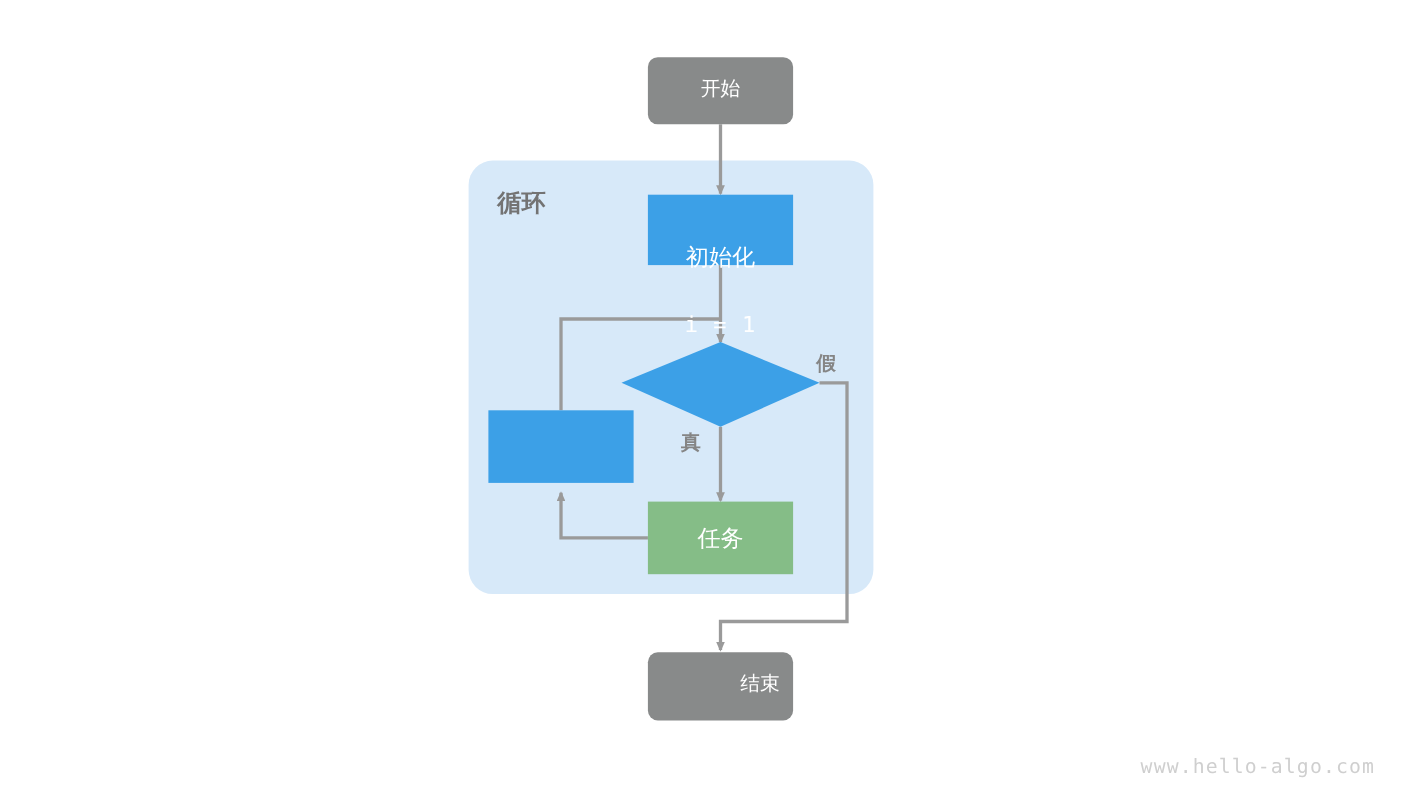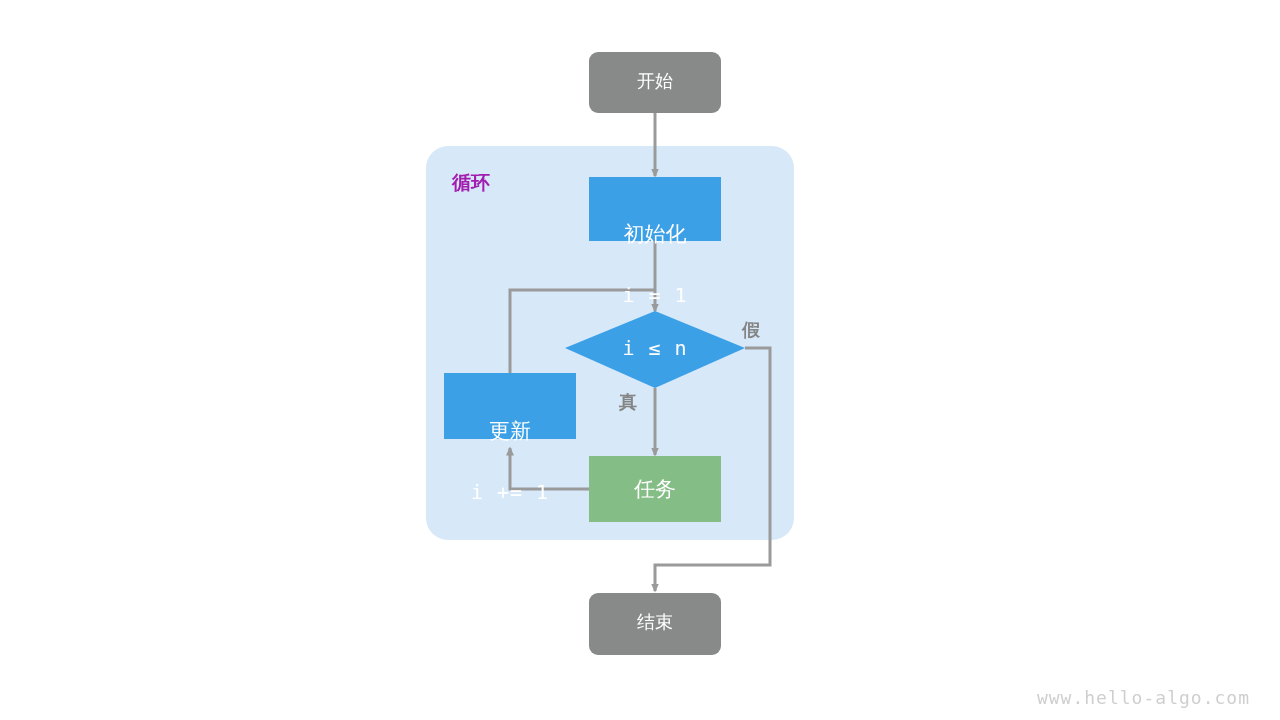--- a/index.html
+++ b/index.html
@@ -40,23 +40,23 @@
   }
   .mono {
     font-family: "DejaVu Sans Mono", "Liberation Mono", monospace;
     font-size: 20px;
     letter-spacing: 1px;
   }
   .terminal-label { font-size: 18px; }
   .loop-title {
     position: absolute;
     font-family: "DejaVu Sans", "Liberation Sans", sans-serif;
-    font-size: 19px;
+    font-size: 22px;
     font-weight: bold;
-    color: #a21caf;
+    color: #737373;
   }
   .edge-label {
     position: absolute;
     font-family: "DejaVu Sans", "Liberation Sans", sans-serif;
     font-size: 18px;
     font-weight: bold;
     color: #858585;
   }
   .watermark {
     position: absolute;
@@ -111,30 +111,25 @@
 
   <div class="loop-title" style="left:452px; top:170px;">循环</div>
 
   <div class="node-label cjk terminal-label" style="left:589px; top:70px; width:132px;">开始</div>
 
   <div class="node-label" style="left:589px; top:184px; width:132px;">
     <div class="cjk">初始化</div>
     <div class="mono">i = 1</div>
   </div>
 
-  <div class="node-label mono" style="left:565px; top:337px; width:180px;">i ≤ n</div>
 
-  <div class="node-label" style="left:444px; top:381px; width:132px;">
-    <div class="cjk">更新</div>
-    <div class="mono">i += 1</div>
-  </div>
 
   <div class="node-label cjk" style="left:589px; top:477px; width:132px;font-family:Liberation Serif, serif;">任务</div>
 
-  <div class="node-label cjk terminal-label" style="left:589px; top:611px; width:132px;">结束</div>
+  <div class="node-label cjk terminal-label" style="left:589px; top:611px; width:132px;padding-left:36px;">结束</div>
 
   <div class="edge-label" style="left:619px; top:390px;">真</div>
 
   <div class="edge-label" style="left:742px; top:318px;">假</div>
 
   <div class="watermark">www.hello-algo.com</div>
 
 </div>
 
 </body></html>

